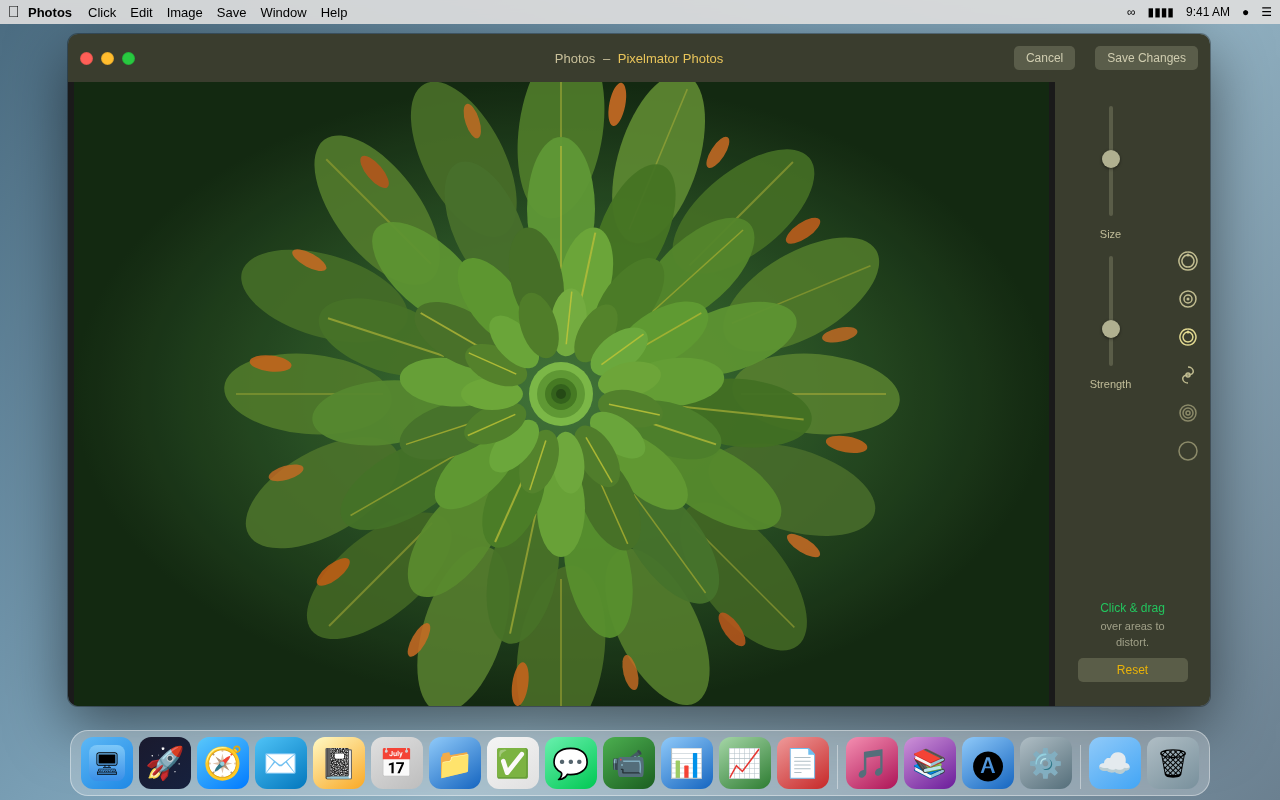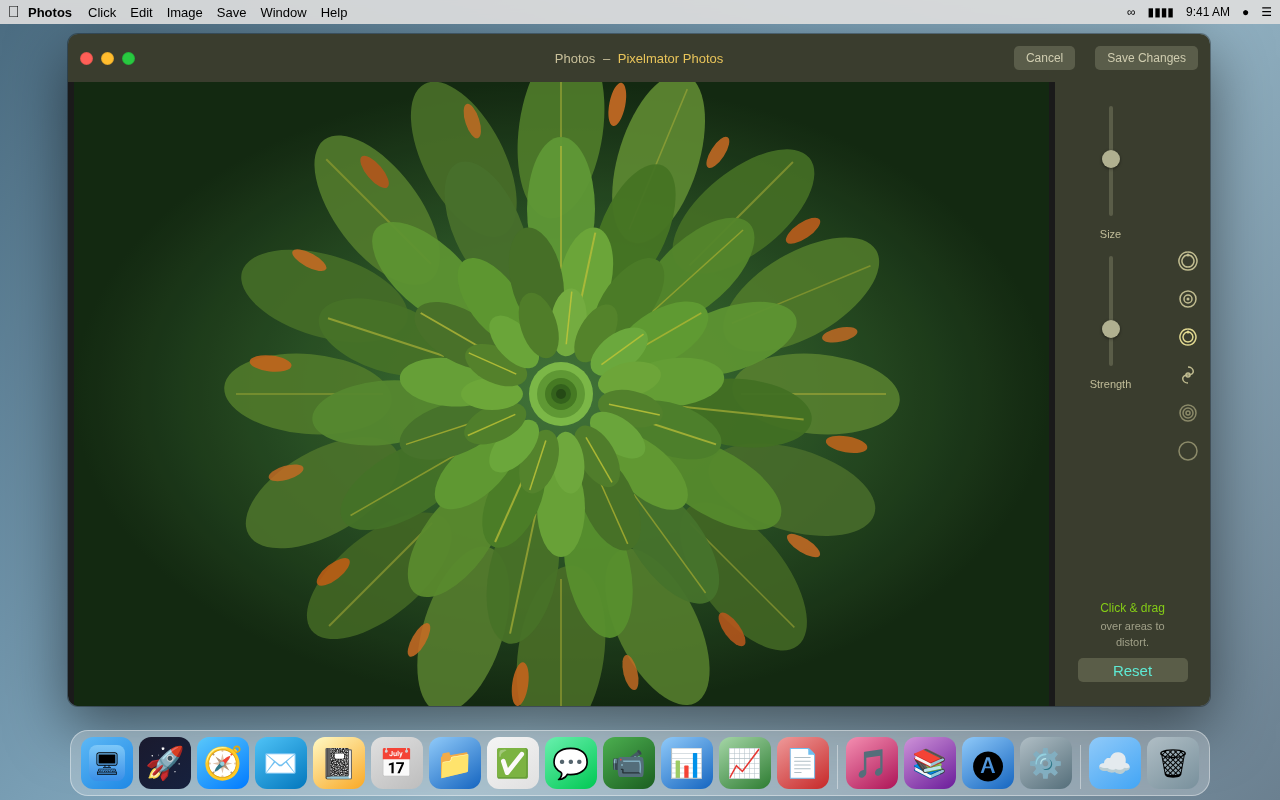--- a/index.html
+++ b/index.html
@@ -270,39 +270,39 @@
       width: 44px;
     }
 
     
     .info-section {
       text-align: center;
       margin-top: auto;
       padding: 8px 0;
     }
     .info-main {
-      color: #84cc16;
+      color: #22c55e;
       font-size: 12px;
       font-weight: 500;
     }
     .info-sub {
       color: #a0a088;
       font-size: 11px;
       line-height: 1.4;
       margin-top: 4px;
     }
 
     .reset-btn {
       width: 110px;
       height: 24px;
       background: #5a5d48;
       border: none;
       border-radius: 5px;
-      color: #5eead4;
-      font-size: 15px;
+      color: #eab308;
+      font-size: 12px;
       cursor: pointer;
       font-family: inherit;
       margin-top: 8px;
     }
 
     
     .di-finder { background: linear-gradient(145deg, #5db8f5, #1e88e5); }
     .di-launchpad { background: linear-gradient(145deg, #1a1a2e, #16213e); }
     .di-safari { background: linear-gradient(145deg, #5ac8fa, #007aff); }
     .di-notes { background: linear-gradient(145deg, #fff9c4, #f9a825); }

